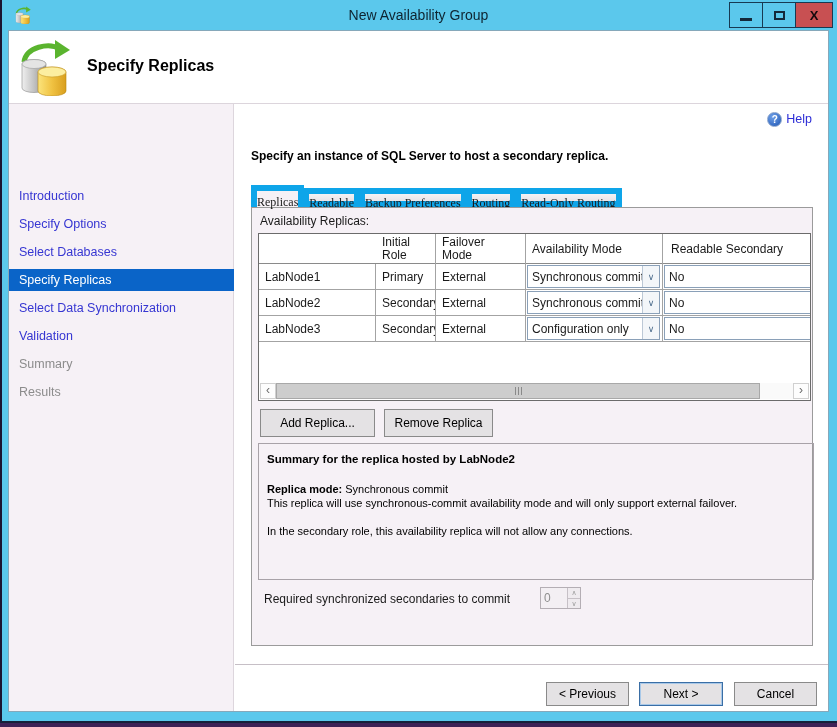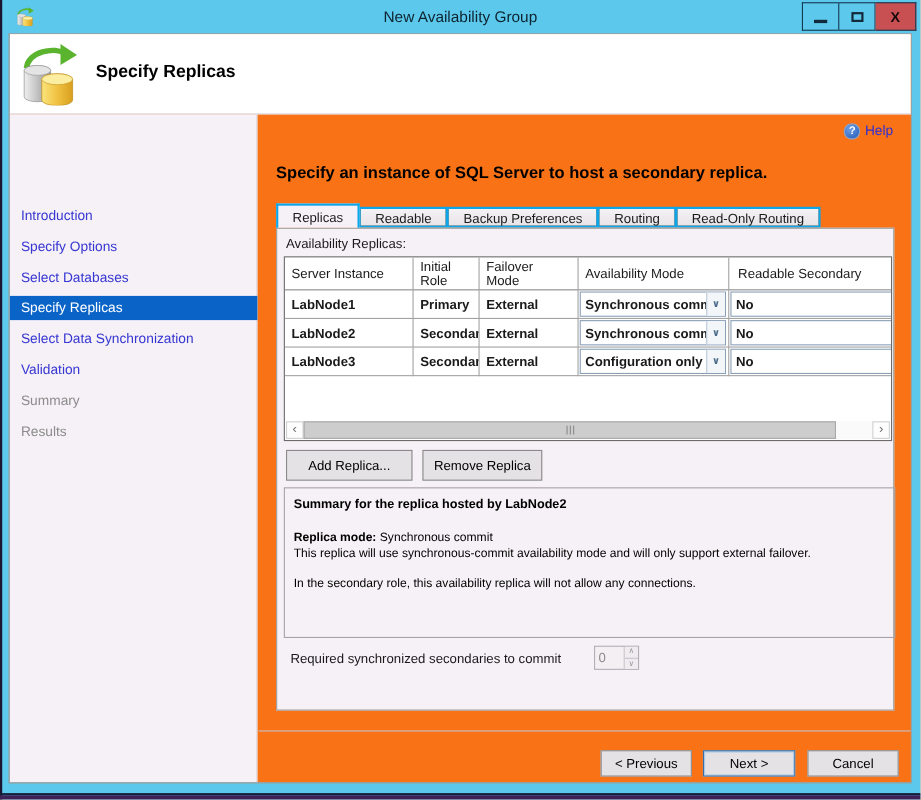--- a/index.html
+++ b/index.html
@@ -18,52 +18,52 @@
   .title-icon { left:14px; top:6px; width:18px; height:18px; }
   .title-text { left:0; top:0; width:837px; height:30px; line-height:30px; text-align:center; font-size:14px; color:#0e2430; }
   .win-btn { top:2px; height:26px; border:1px solid #173a52; display:flex; align-items:center; justify-content:center; cursor:default; }
   .btn-min { left:729px; width:33px; background:#5bc8ec; border-right:none; }
   .btn-max { left:762px; width:34px; background:#5bc8ec; }
   .btn-close { left:796px; width:37px; background:#c85052; border-left:none; font-weight:bold; font-size:13px; color:#14080c; }
   .min-glyph { width:12px; height:3px; background:#14293a; margin-top:8px; }
   .max-glyph { width:11px; height:9px; border:2px solid #14293a; background:transparent; }
 
   
-  .content { left:8px; top:30px; width:821px; height:682px; background:#f97316; border:1px solid #86a8ba; }
+  .content { left:8px; top:30px; width:821px; height:682px; background:#ffffff; border:1px solid #86a8ba; }
 
   .header { left:0; top:0; width:819px; height:73px; background:#ffffff; border-bottom:1px solid #dcd5dc; }
   .header-icon { left:10px; top:7px; width:52px; height:58px; }
   .header-title { left:78px; top:26px; font-size:16px; font-weight:bold; color:#000; }
 
   .sidebar { left:0; top:73px; width:225px; height:607px; background:#f6f1f6; border-right:1px solid #ddd6dd;padding-left:42px; }
   .side-item { position:absolute; left:0; width:225px; height:22px; line-height:22px; padding-left:10px; font-size:12.5px; white-space:nowrap; overflow:hidden; }
   .side-link { color:#3636d2; cursor:pointer; }
   .side-active { background:#0a64c8; color:#ffffff; }
   .side-disabled { color:#8c8c8c; }
 
   .help { right:16px; top:80px; height:16px; display:flex; align-items:center; gap:4px; cursor:pointer; }
   .help-icon { width:15px; height:15px; border-radius:50%; background:radial-gradient(circle at 35% 30%, #6fa0e8, #1e56b4); border:1px solid #8aa4cc; color:#fff; font-size:10px; font-weight:bold; text-align:center; line-height:14px; }
   .help-label { color:#2d2dd6; font-size:12.5px; }
 
-  .instruction { left:242px; top:118px; font-weight:bold; font-size:15px; color:#000; }
+  .instruction { left:242px; top:118px; font-weight:bold; font-size:12px; color:#000; }
 
   
   .tabs { left:242px; top:155px; height:21px; display:flex; align-items:flex-end; }
-  .tab { border:2px solid #0ea5e9; padding:0 13px; line-height:19px; height:19px; background:linear-gradient(#f4f2f4,#e8e4e8); margin-right:-1px; white-space:nowrap; cursor:pointer; font-size:12px; }
+  .tab { border:6px solid #0ea5e9; padding:0 0; line-height:19px; height:19px; background:linear-gradient(#f4f2f4,#e8e4e8); margin-right:-1px; white-space:nowrap; cursor:pointer; font-size:12px;font-family:Liberation Serif, serif; }
   .tab-active { background:#f6f1f6; height:22px; line-height:22px; border-bottom:none; position:relative; z-index:3; }
 
   .panel { left:242px; top:176px; width:562px; height:439px; border:1px solid #9b9b9b; background:#f6f1f6; }
   .replicas-label { left:8px; top:6px; font-size:12px; }
 
   
   .grid { left:6px; top:25px; width:553px; height:168px; background:#ffffff; border:1px solid #6b6b6b; overflow:hidden; }
   .grid-header { position:absolute; left:0; top:0; width:760px; height:30px; border-bottom:1px solid #8a8a8a; }
   .hcell { position:absolute; top:0; height:30px; border-right:1px solid #a3a3a3; display:flex; align-items:center; padding-left:6px; overflow:hidden; white-space:normal; font-size:12px; line-height:13px; }
   .grow { position:absolute; left:0; width:760px; height:26px; border-bottom:1px solid #a3a3a3; }
-  .gcell { position:absolute; top:0; height:26px; border-right:1px solid #a3a3a3; display:flex; align-items:center; padding-left:6px; white-space:nowrap; overflow:hidden; font-size:12px;font-weight:bold; }
+  .gcell { position:absolute; top:0; height:26px; border-right:1px solid #a3a3a3; display:flex; align-items:center; padding-left:6px; white-space:nowrap; overflow:hidden; font-size:12px; }
   .c0 { left:0; width:117px; } .c1 { left:117px; width:60px; } .c2 { left:177px; width:90px; }
   .c3 { left:267px; width:137px; } .c4 { left:404px; width:200px; border-right:none; }
   .combo { position:absolute; left:1px; top:1px; right:2px; bottom:2px; background:#fff; border:1px solid #8aa0b8; display:flex; align-items:center; }
   .combo-text { padding-left:4px; white-space:nowrap; overflow:hidden; flex:1; font-size:12px; }
   .combo-btn { width:17px; align-self:stretch; border-left:1px solid #bcc8d6; background:#f3f6f9; display:flex; align-items:center; justify-content:center; color:#4a6a8a; font-size:9px; }
   .combo-wide { width:152px; }
 
   
   .hscroll { position:absolute; left:1px; right:1px; bottom:1px; height:16px; background:#fafafa; display:flex; }
   .scroll-arrow { width:16px; height:16px; background:#fdfdfd; border:1px solid #d0d0d0; color:#6a6a6a; font-size:12px; line-height:13px; text-align:center; }
@@ -172,23 +172,20 @@
       <div class="tab">Backup Preferences</div>
       <div class="tab">Routing</div>
       <div class="tab">Read-Only Routing</div>
     </div>
 
     <div class="abs panel">
       <div class="abs replicas-label">Availability Replicas:</div>
 
       <div class="abs grid">
         <div class="grid-header">
-          <div class="hcell c0">
-              <span>Server Instance</span>
-            </div>
           <div class="hcell c1">
               <span style="width:44px">Initial Role</span>
             </div>
           <div class="hcell c2">
               <span style="width:52px">Failover Mode</span>
             </div>
           <div class="hcell c3">
               <span>Availability Mode</span>
             </div>
           <div class="hcell c4" style="padding-left:8px">

